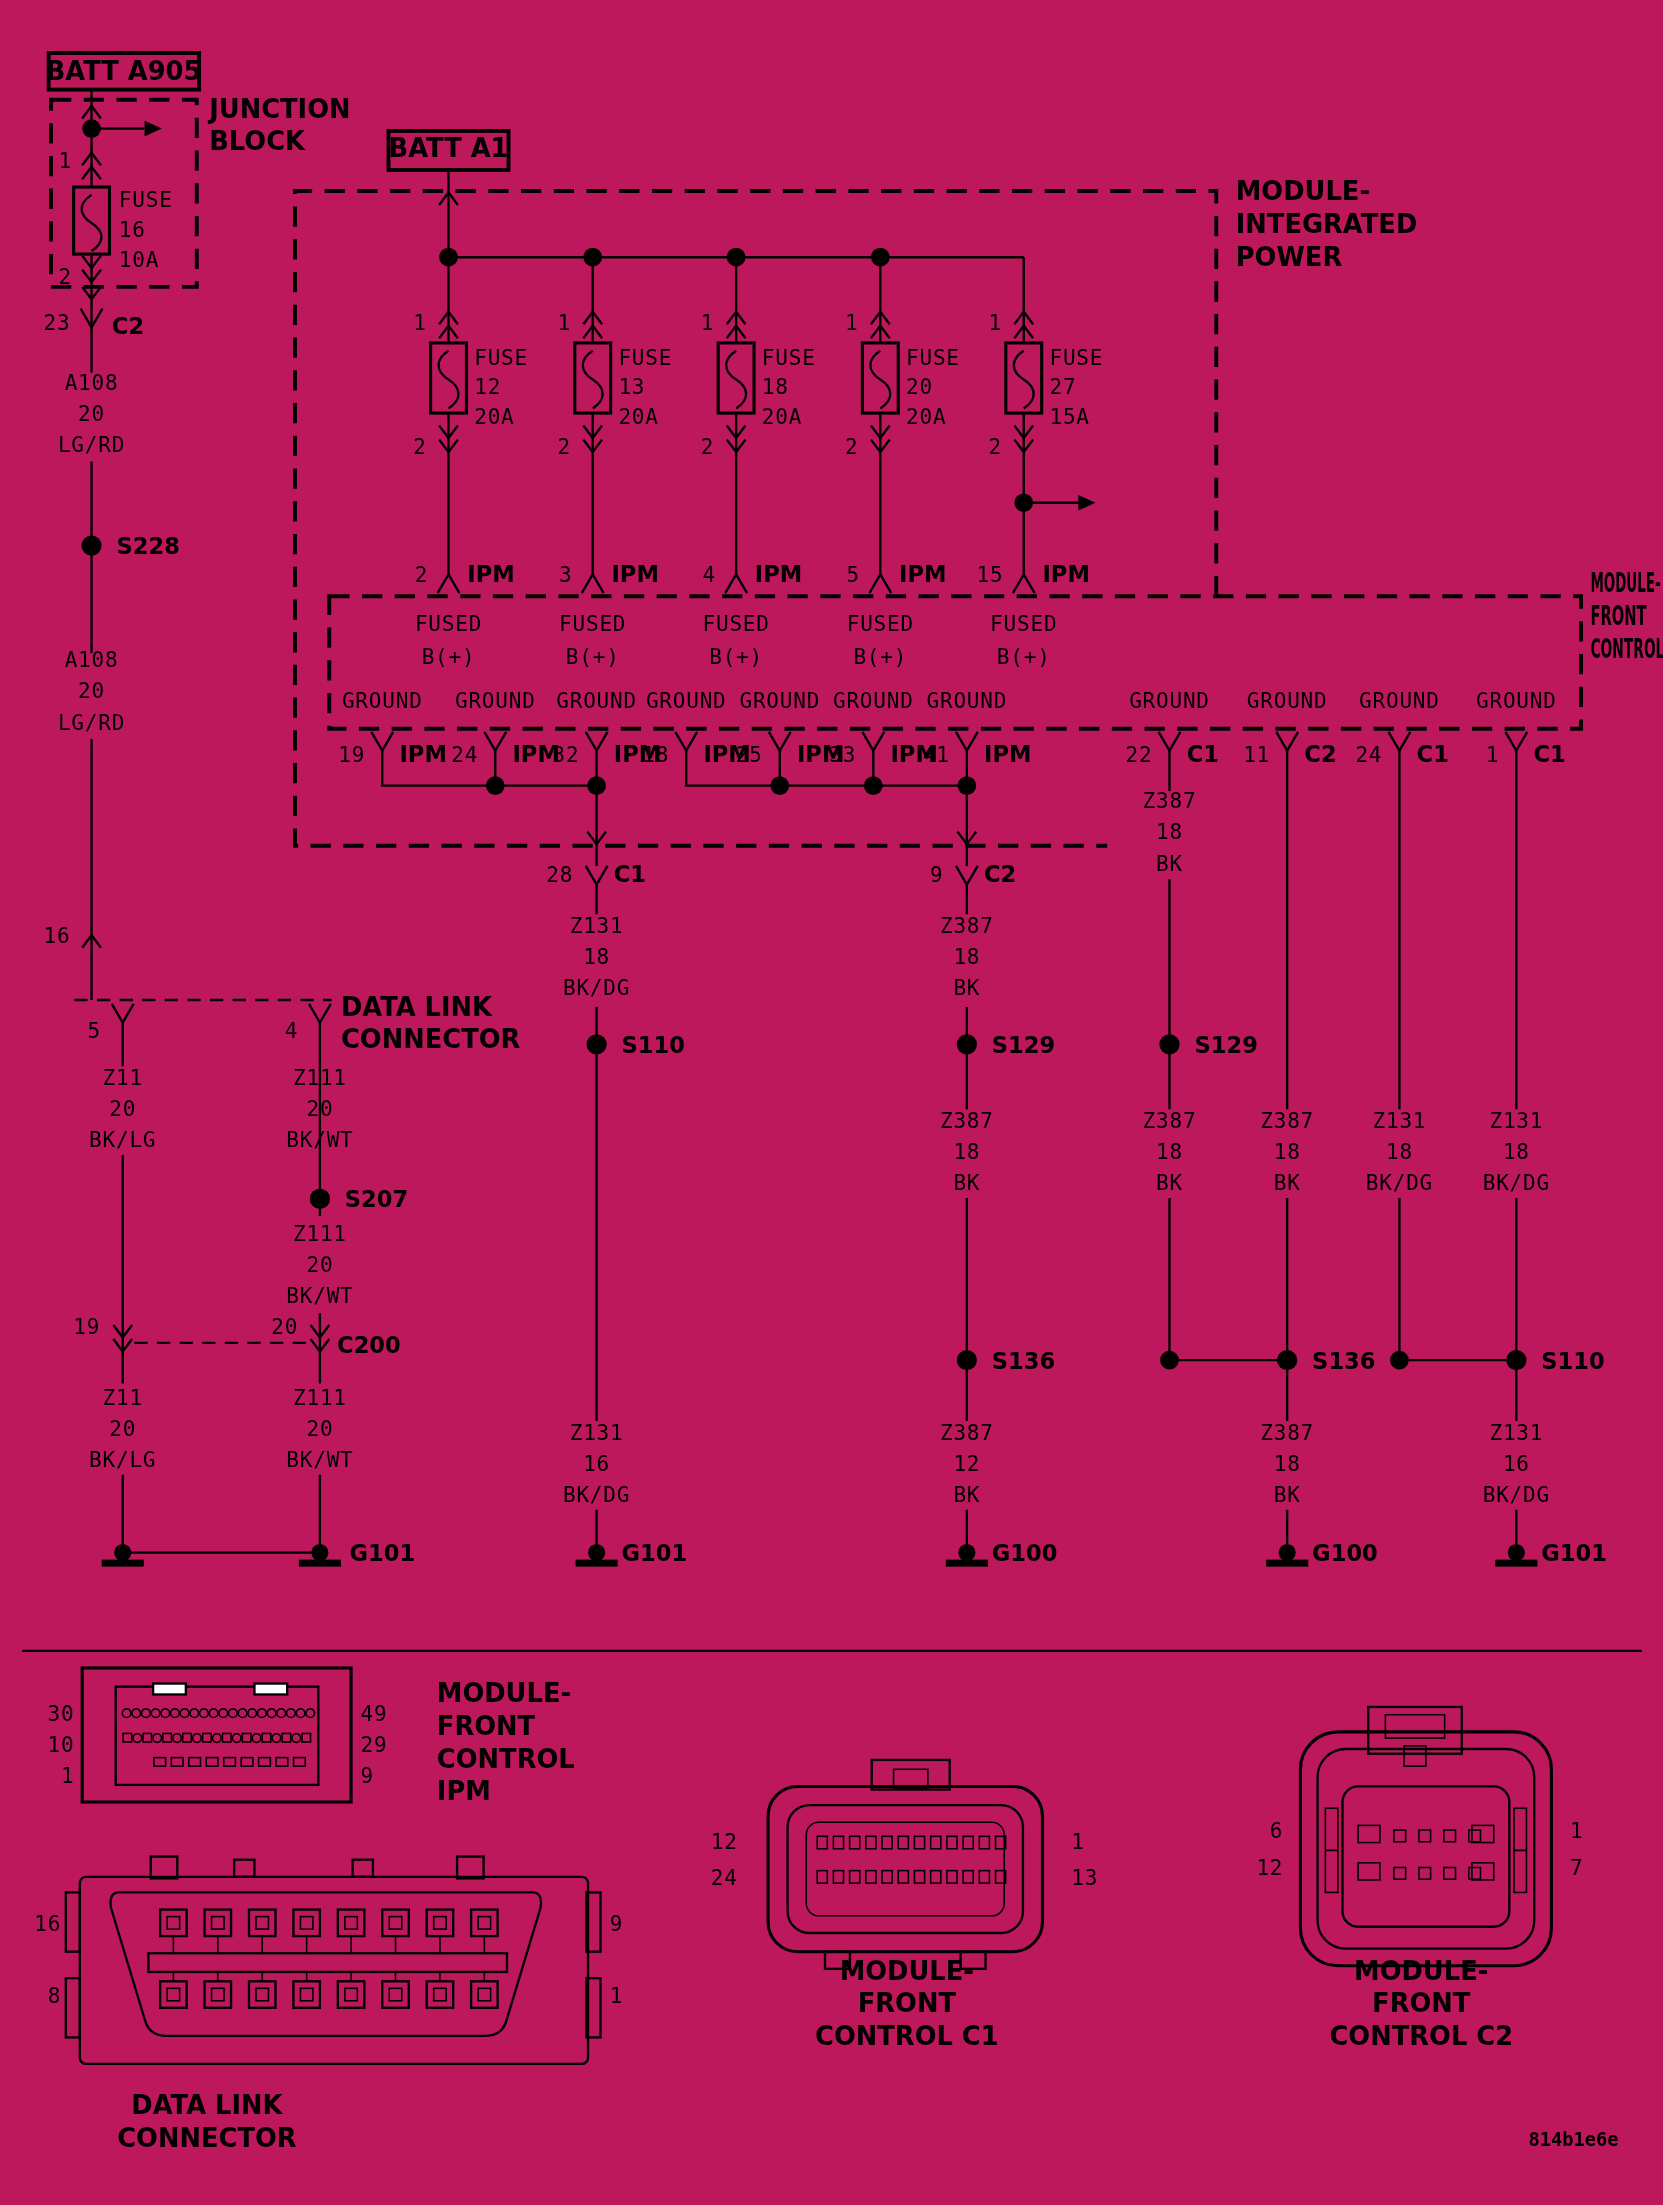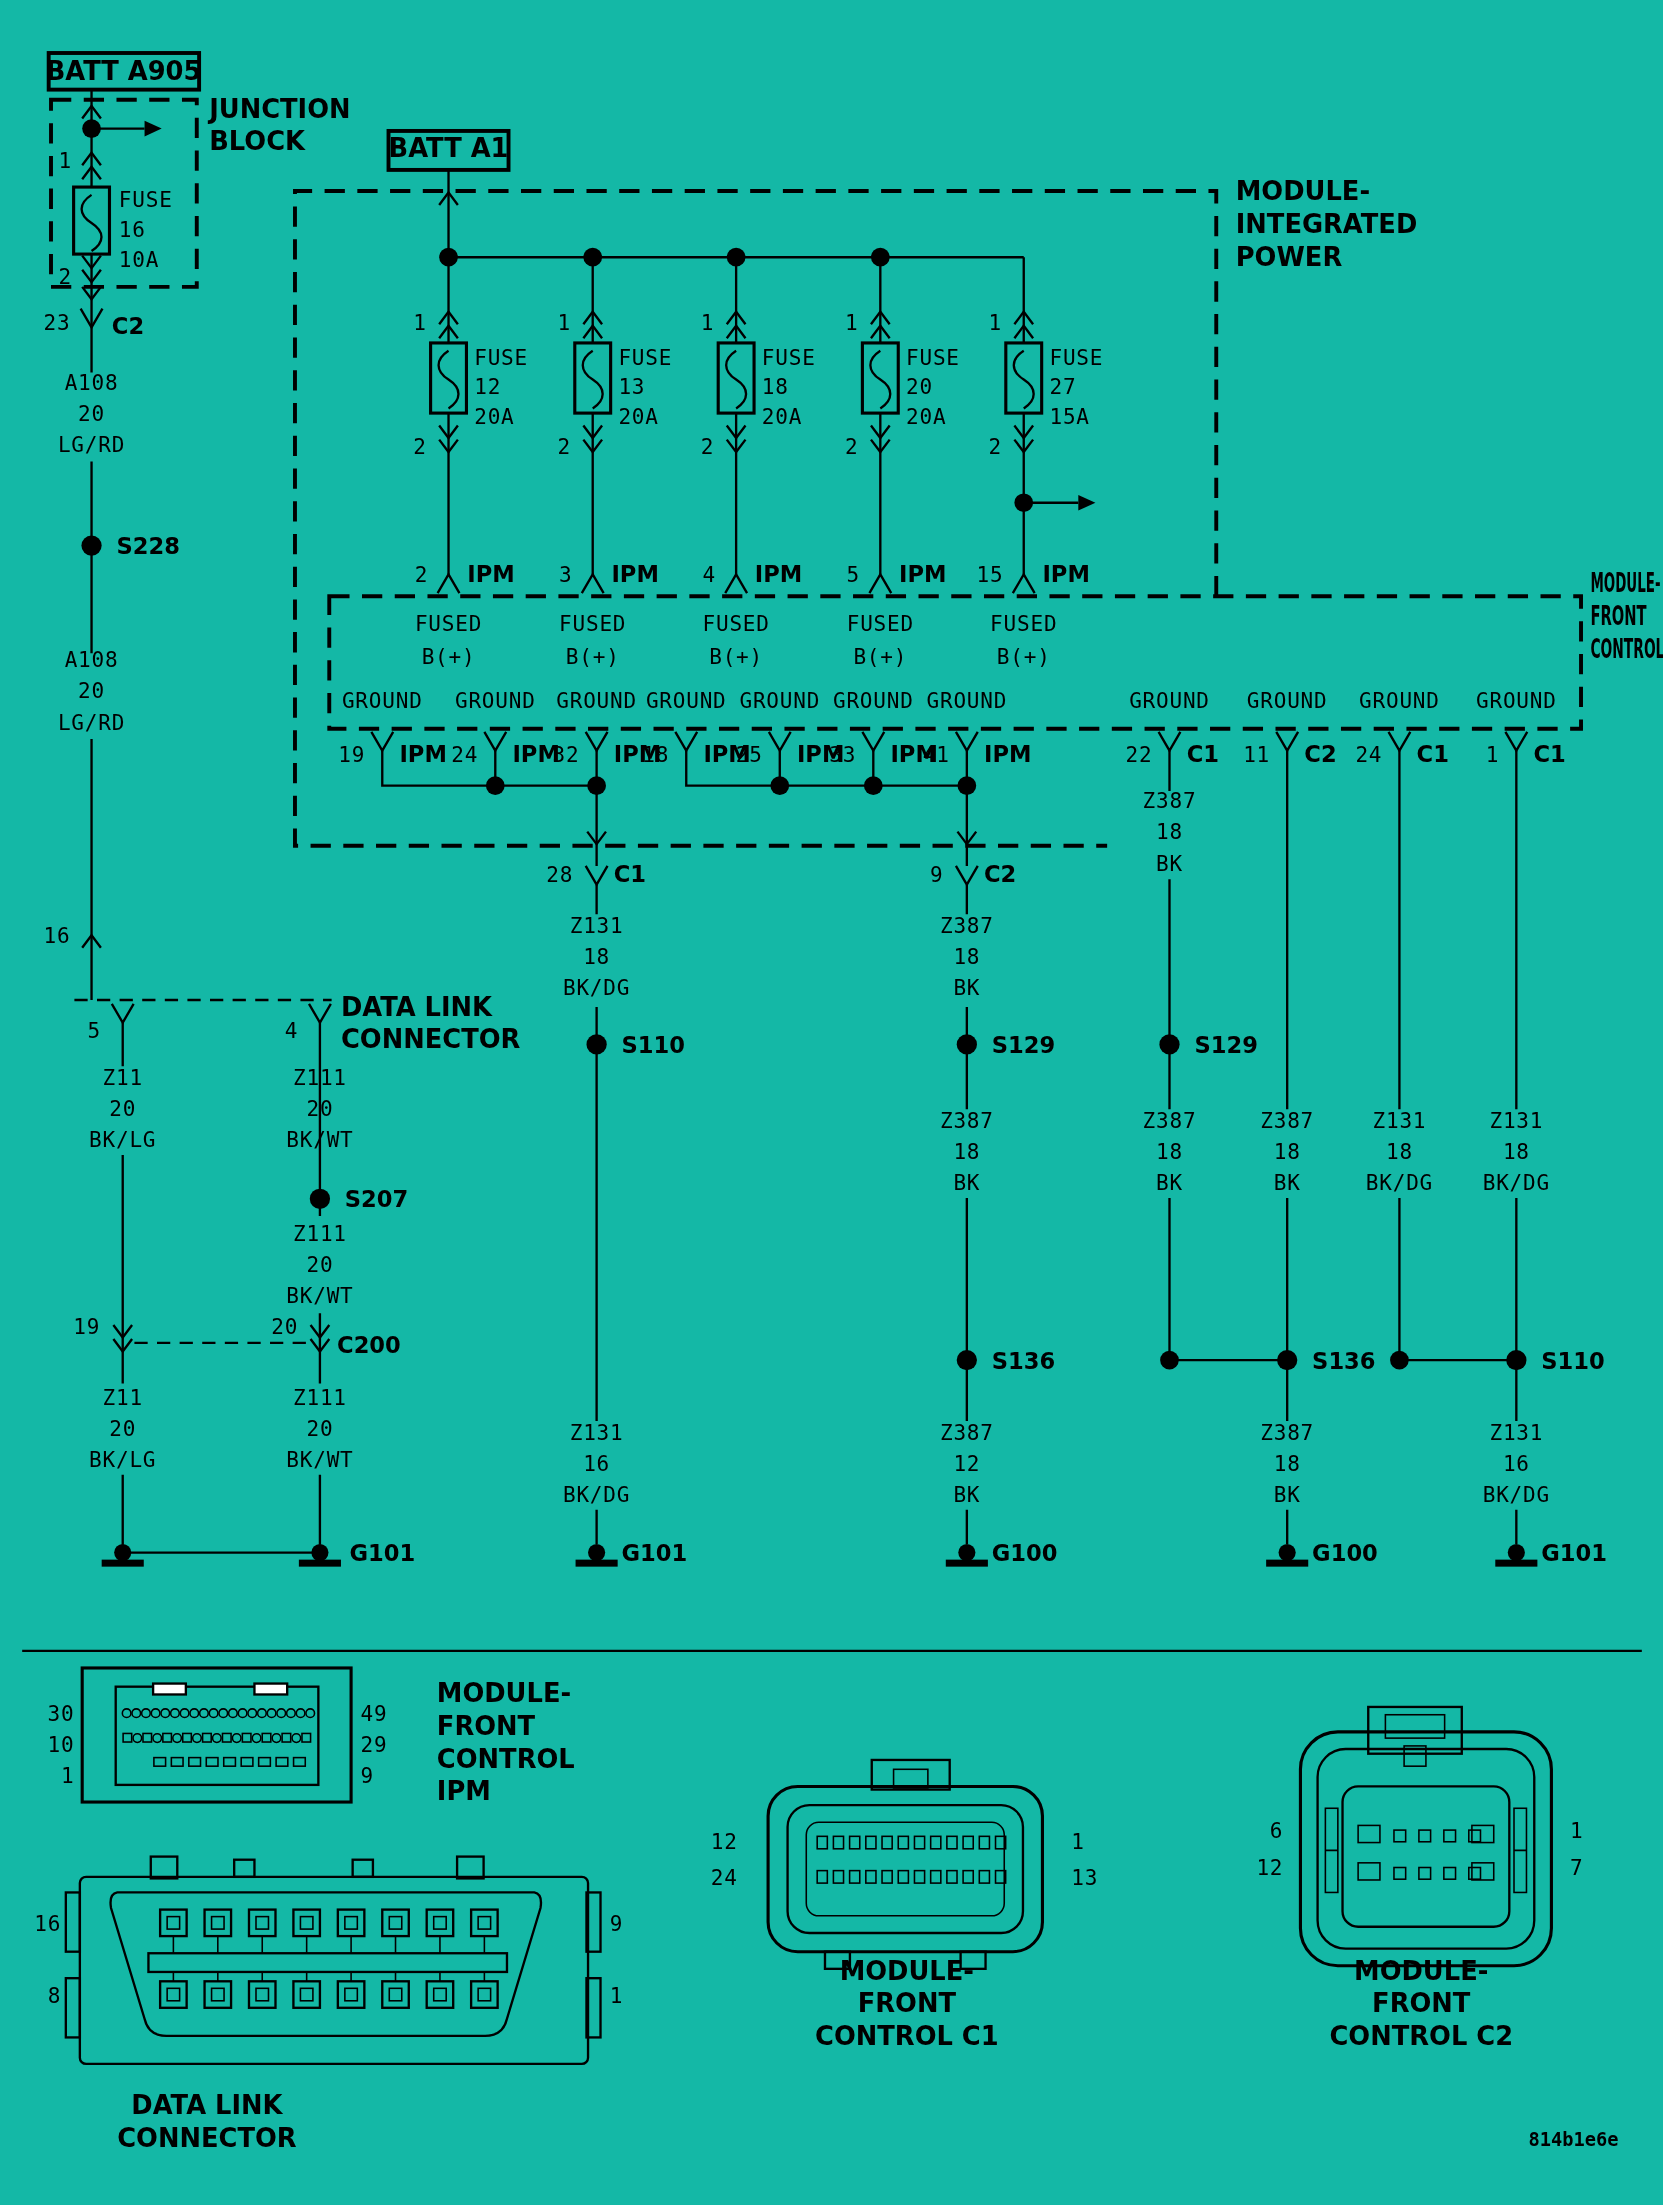--- a/index.html
+++ b/index.html
@@ -1,16 +1,16 @@
 <!DOCTYPE html>
 <html style="font-size:12.5px"><head>
 <meta charset="utf-8">
 <style>
   html,body{margin:0;padding:0;background:#fff;}
-  .stage{width:1664px;height:2205px;position:relative;background:#14b8a6;}
+  .stage{width:1664px;height:2205px;position:relative;background:#be185d;}
   svg{display:block;}
   svg text{fill:#000;}
   .t{font:27px "DejaVu Sans Mono", monospace;letter-spacing:1px;}
   .s{font:bold 29px "DejaVu Sans", sans-serif;}
   .h{font:bold 33px "DejaVu Sans", sans-serif;}
   .c{font:bold 24px "DejaVu Sans Mono", monospace;}
   .mid{text-anchor:middle}
   .end{text-anchor:end}
   .w{stroke:#000;stroke-width:3;fill:none;}
   .w2{stroke:#000;stroke-width:2;fill:none;}

